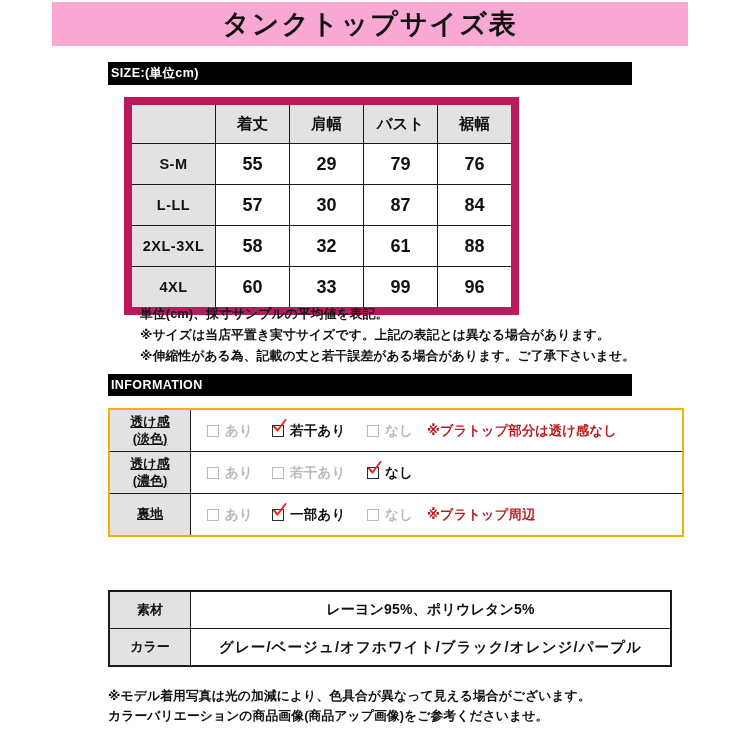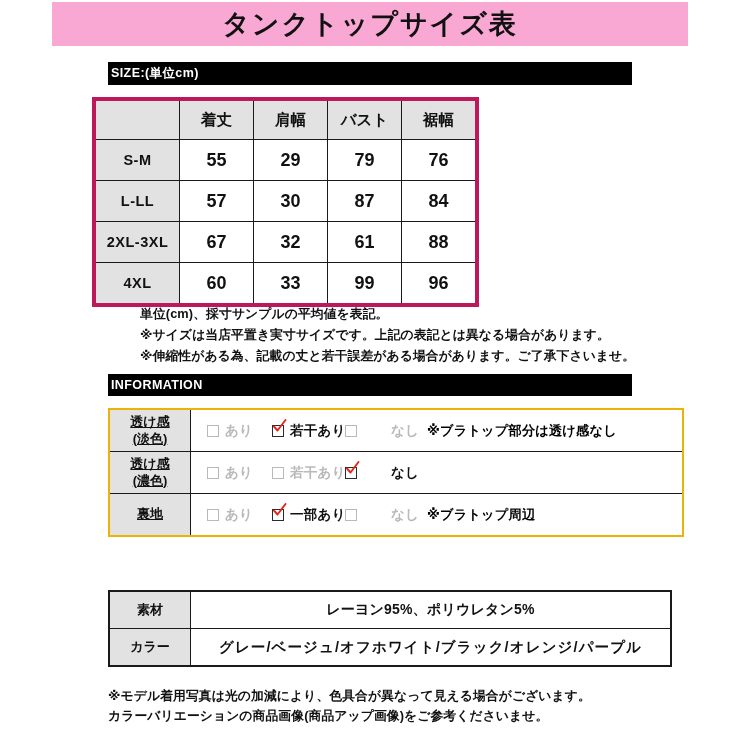--- a/index.html
+++ b/index.html
@@ -68,26 +68,26 @@
     left: 108px;
     top: 374px;
     width: 524px;
     height: 22px;
     text-align: center;
   }
 
   
   .size-table {
     position: absolute;
-    left: 92px;
+    left: 124px;
     top: 97px;
     width: 375px;
     border-collapse: collapse;
     table-layout: fixed;
-    border: 4px solid #be185d;
+    border: 8px solid #be185d;
   }
   .size-table td, .size-table th {
     border: 1px solid #1a1a1a;
     height: 40px;
     text-align: center;
     vertical-align: middle;
     font-size: 17px;
     font-weight: 700;
     padding: 0;
   }
@@ -161,21 +161,21 @@
   .opt {
     position: absolute;
     top: 50%;
     transform: translateY(-50%);
     display: flex;
     align-items: center;
     white-space: nowrap;
   }
   .opt.p1 { left: 16px; }
   .opt.p2 { left: 81px; }
-  .opt.p3 { left: 154px; gap: 28px; }
+  .opt.p3 { left: 176px; }
   .opt .box {
     position: relative;
     width: 12px;
     height: 12px;
     border: 1px solid #b9b9b9;
     box-sizing: border-box;
     margin-right: 6px;
     flex: 0 0 auto;
   }
   .opt .lbl {
@@ -198,21 +198,21 @@
     height: 15px;
     display: block;
   }
   .info-note {
     position: absolute;
     left: 236px;
     top: 50%;
     transform: translateY(-50%);
     font-size: 13.2px;
     font-weight: 700;
-    color: #000000;
+    color: #b91c1c;
     white-space: nowrap;
     letter-spacing: 0.2px;
   }
 
   
   .spec-table {
     position: absolute;
     left: 108px;
     top: 590px;
     width: 564px;
@@ -292,21 +292,21 @@
       </tr>
       <tr>
         <td class="rowlab">L-LL</td>
         <td class="val">57</td>
         <td class="val">30</td>
         <td class="val">87</td>
         <td class="val">84</td>
       </tr>
       <tr>
         <td class="rowlab">2XL-3XL</td>
-        <td class="val">67</td>
+        <td class="val">58</td>
         <td class="val">32</td>
         <td class="val">61</td>
         <td class="val">88</td>
       </tr>
       <tr>
         <td class="rowlab">4XL</td>
         <td class="val">60</td>
         <td class="val">33</td>
         <td class="val">99</td>
         <td class="val">96</td>

